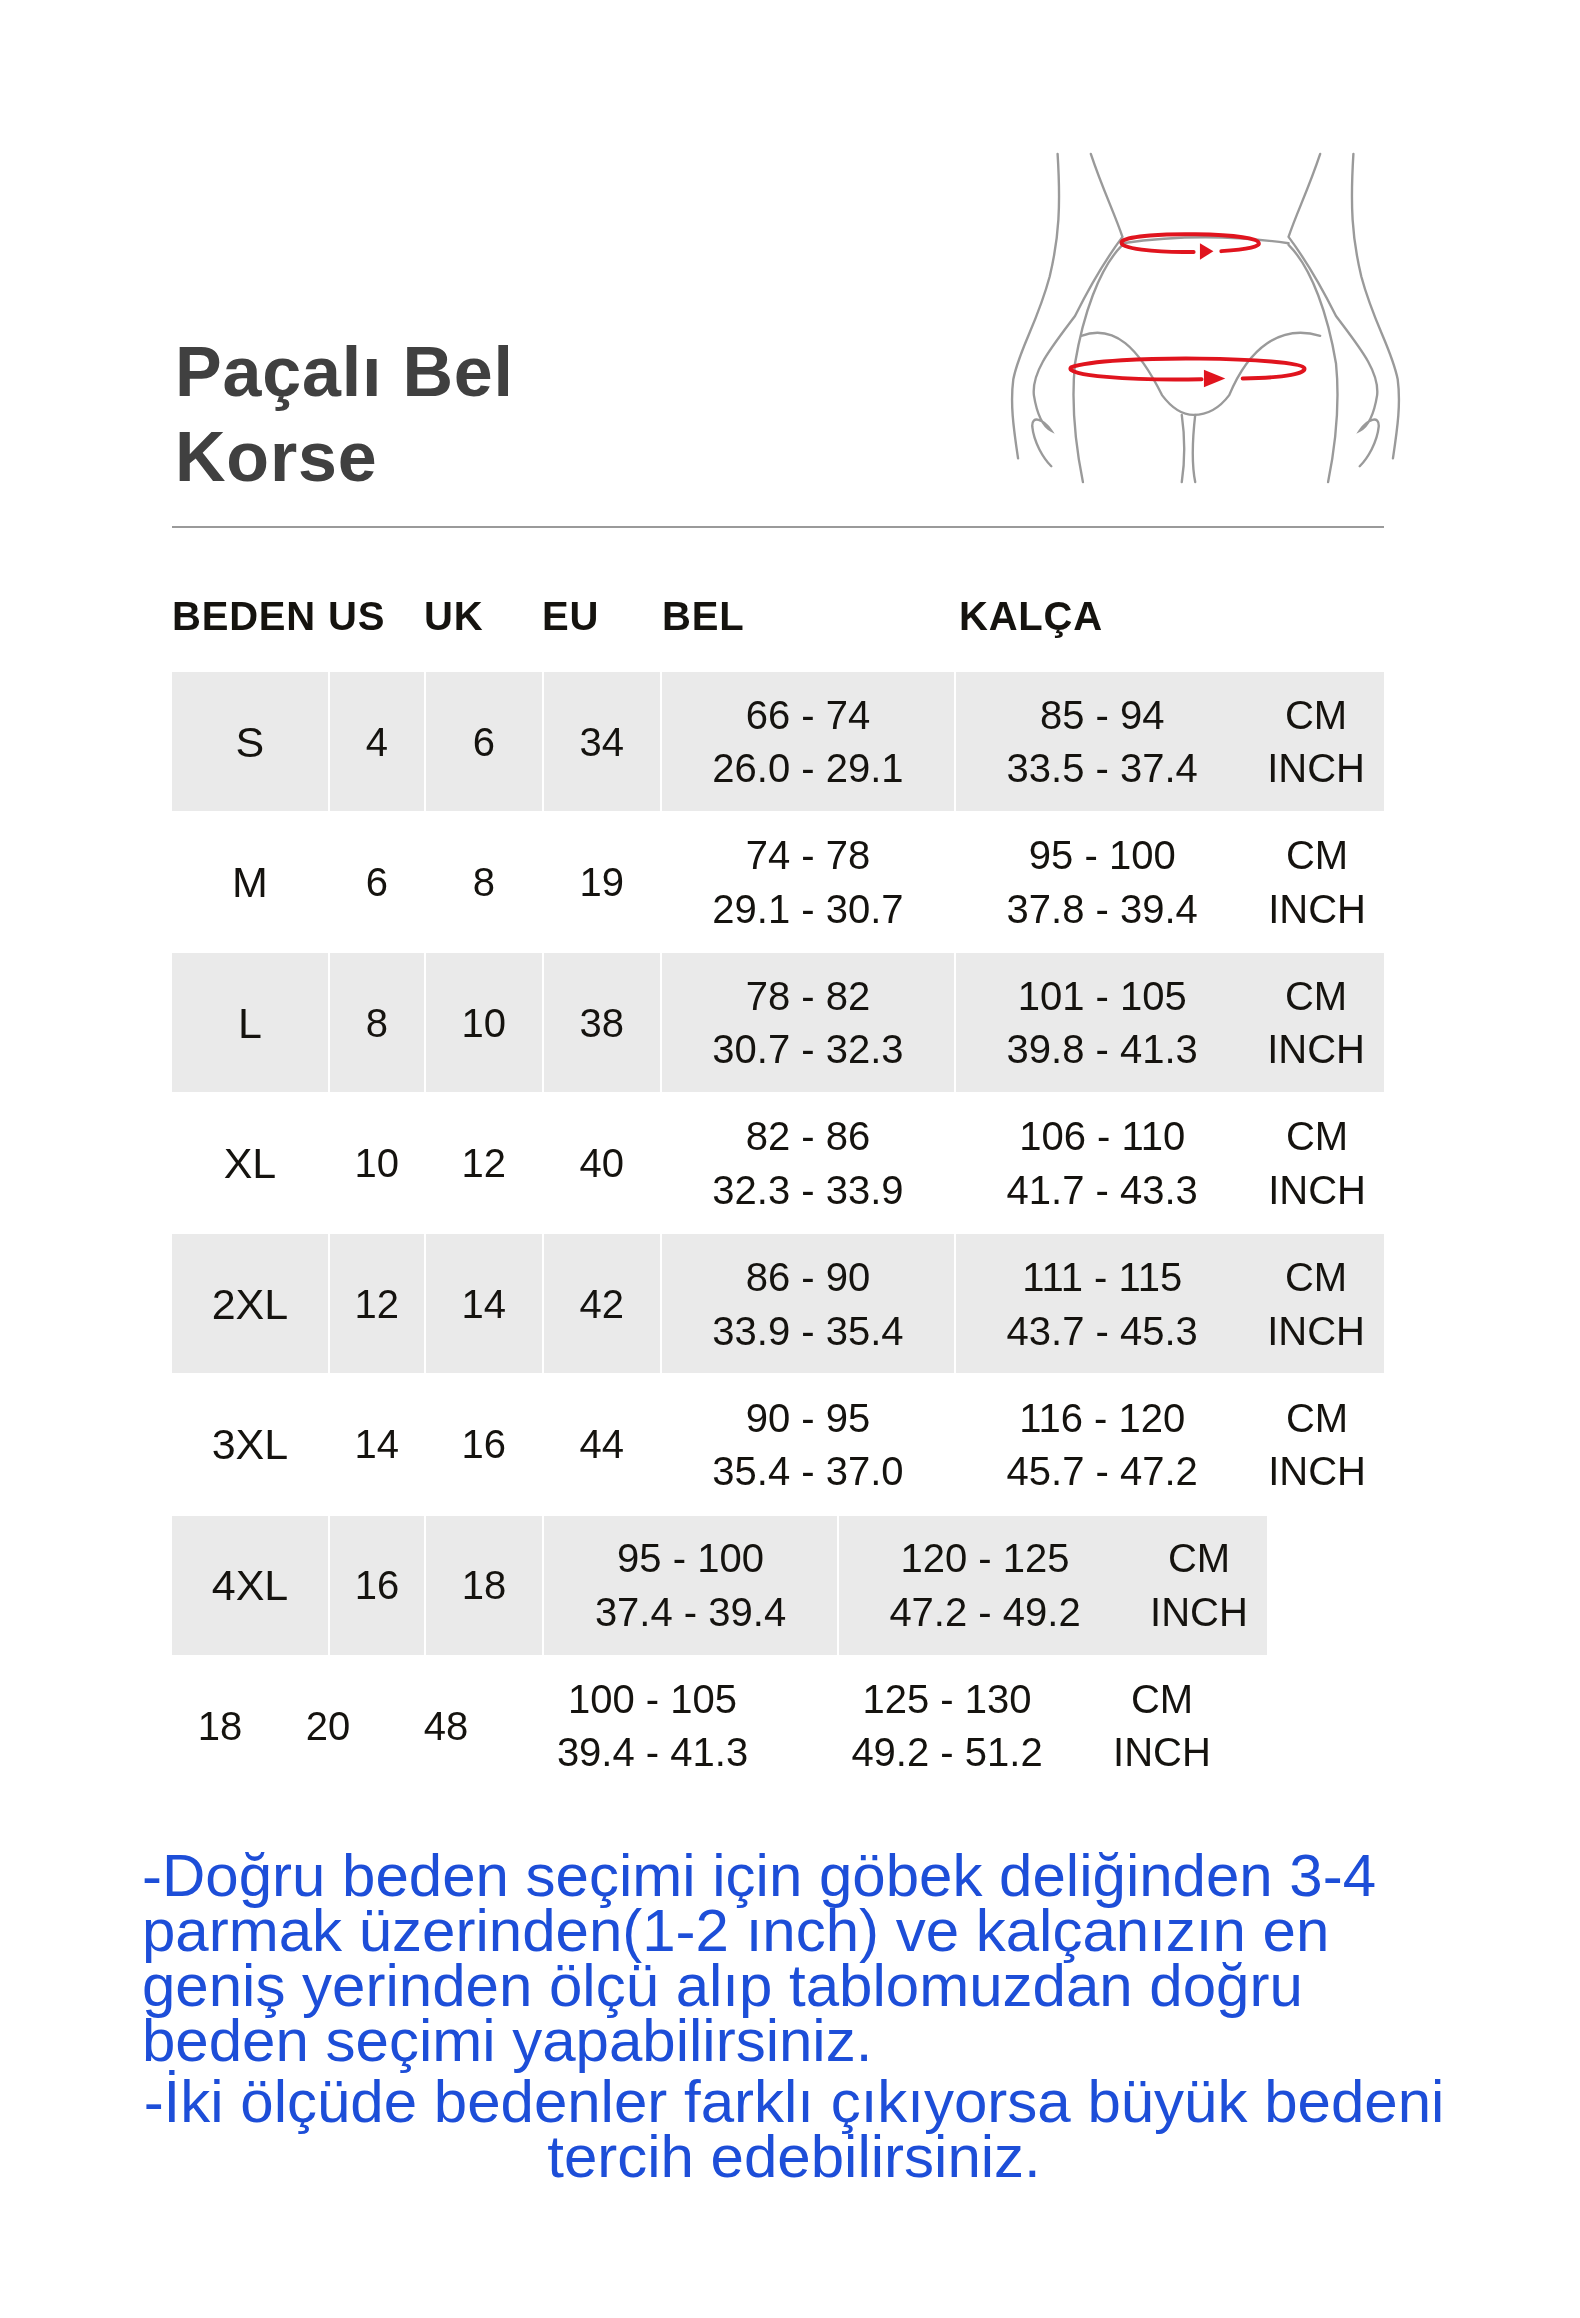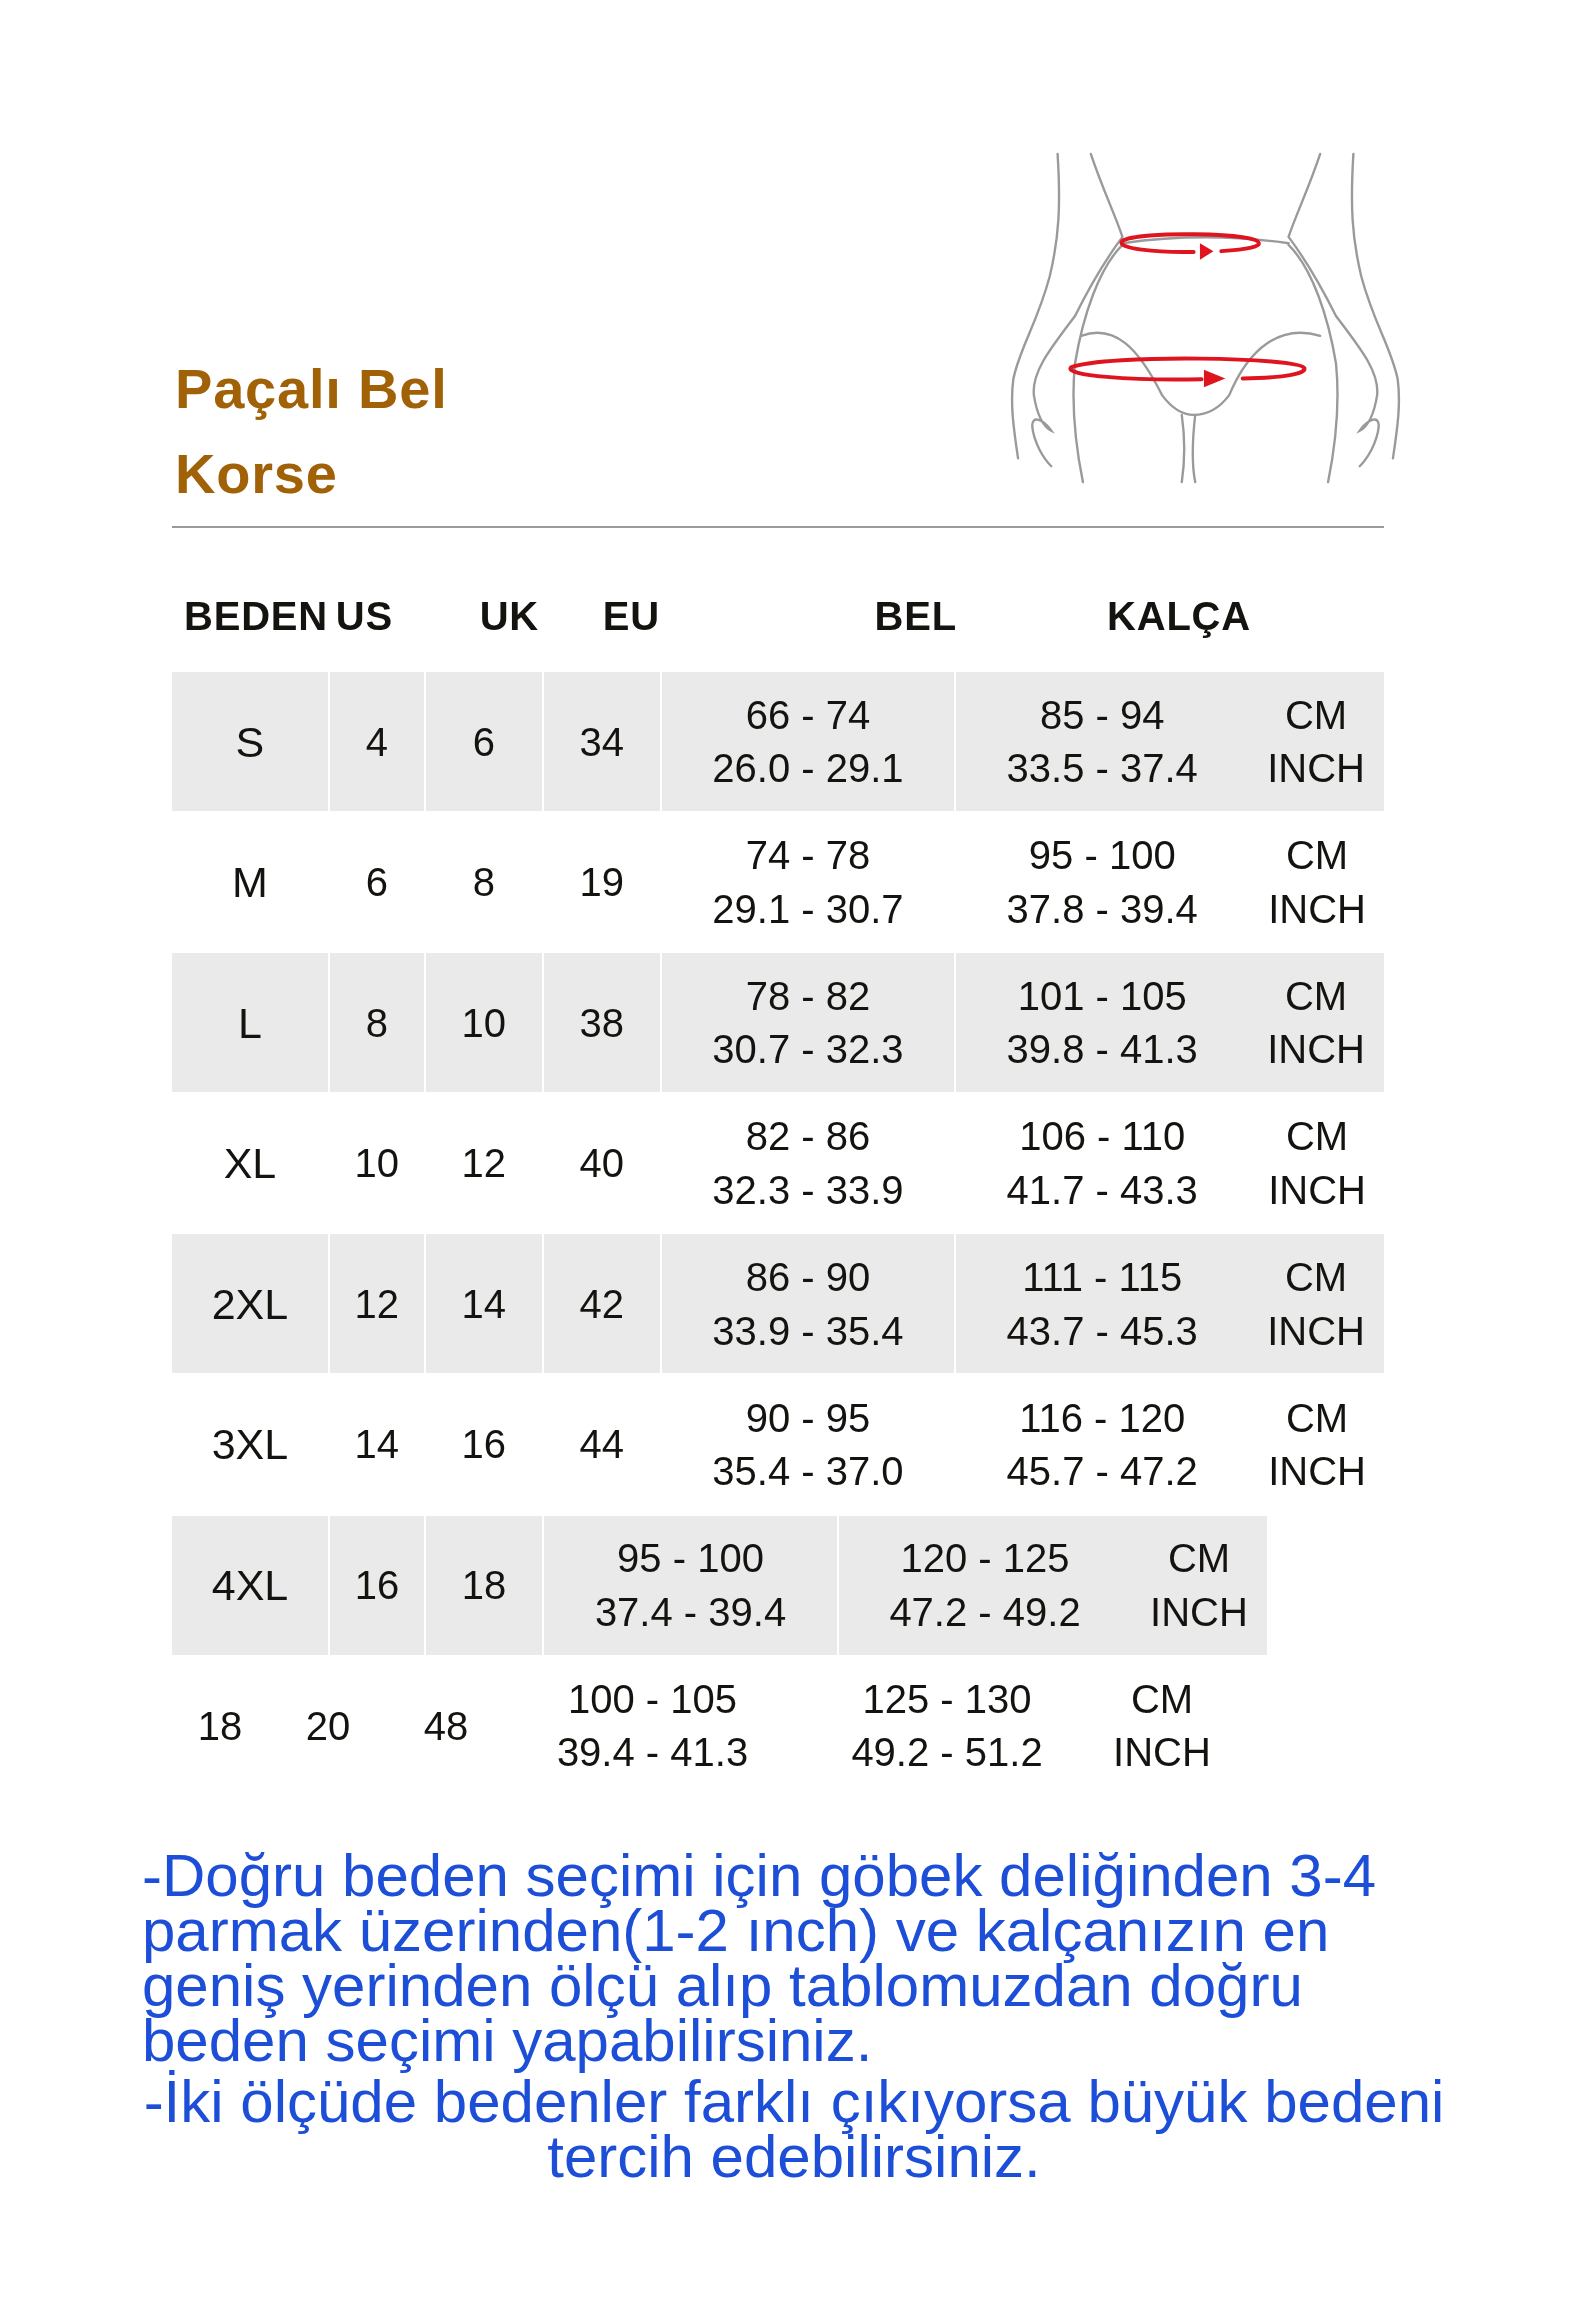--- a/index.html
+++ b/index.html
@@ -3,34 +3,34 @@
 <meta charset="utf-8">
 <style>
   html, body { margin:0; padding:0; background:#ffffff; }
   body {
     width:1581px; height:2319px; position:relative; overflow:hidden;
     font-family: "Liberation Sans", "DejaVu Sans", sans-serif;
     color:#15130f;
   }
   .title {
     position:absolute; left:175px; top:330px;
-    font-size:56px; font-weight:700; line-height:85px;
-    letter-spacing:0.8px; color:#a16207;margin-top:16px;
+    font-size:70px; font-weight:700; line-height:85px;
+    letter-spacing:0.8px; color:#404040;
   }
   .title span { display:block; }
   .figure { position:absolute; left:988px; top:142px; width:435px; height:348px; }
   .divider {
     position:absolute; left:172px; top:526px; width:1212px; height:2.4px;
     background:#9a9a9a;
   }
   .header-row {
     position:absolute; left:172px; top:585px; width:1212px; height:63px;
     font-weight:700; font-size:40px; letter-spacing:0.8px;
   }
-  .header-row .h { position:absolute; top:0; text-align:right; line-height:63px; }
+  .header-row .h { position:absolute; top:0; text-align:left; line-height:63px; }
   .table {
     position:absolute; left:172px; top:672px; width:1212px;
   }
   .row {
     position:relative; height:139px; margin-bottom:1.6px;
     display:flex;
   }
   .row .cell {
     height:100%; display:flex; flex-direction:column;
     align-items:center; justify-content:center;

